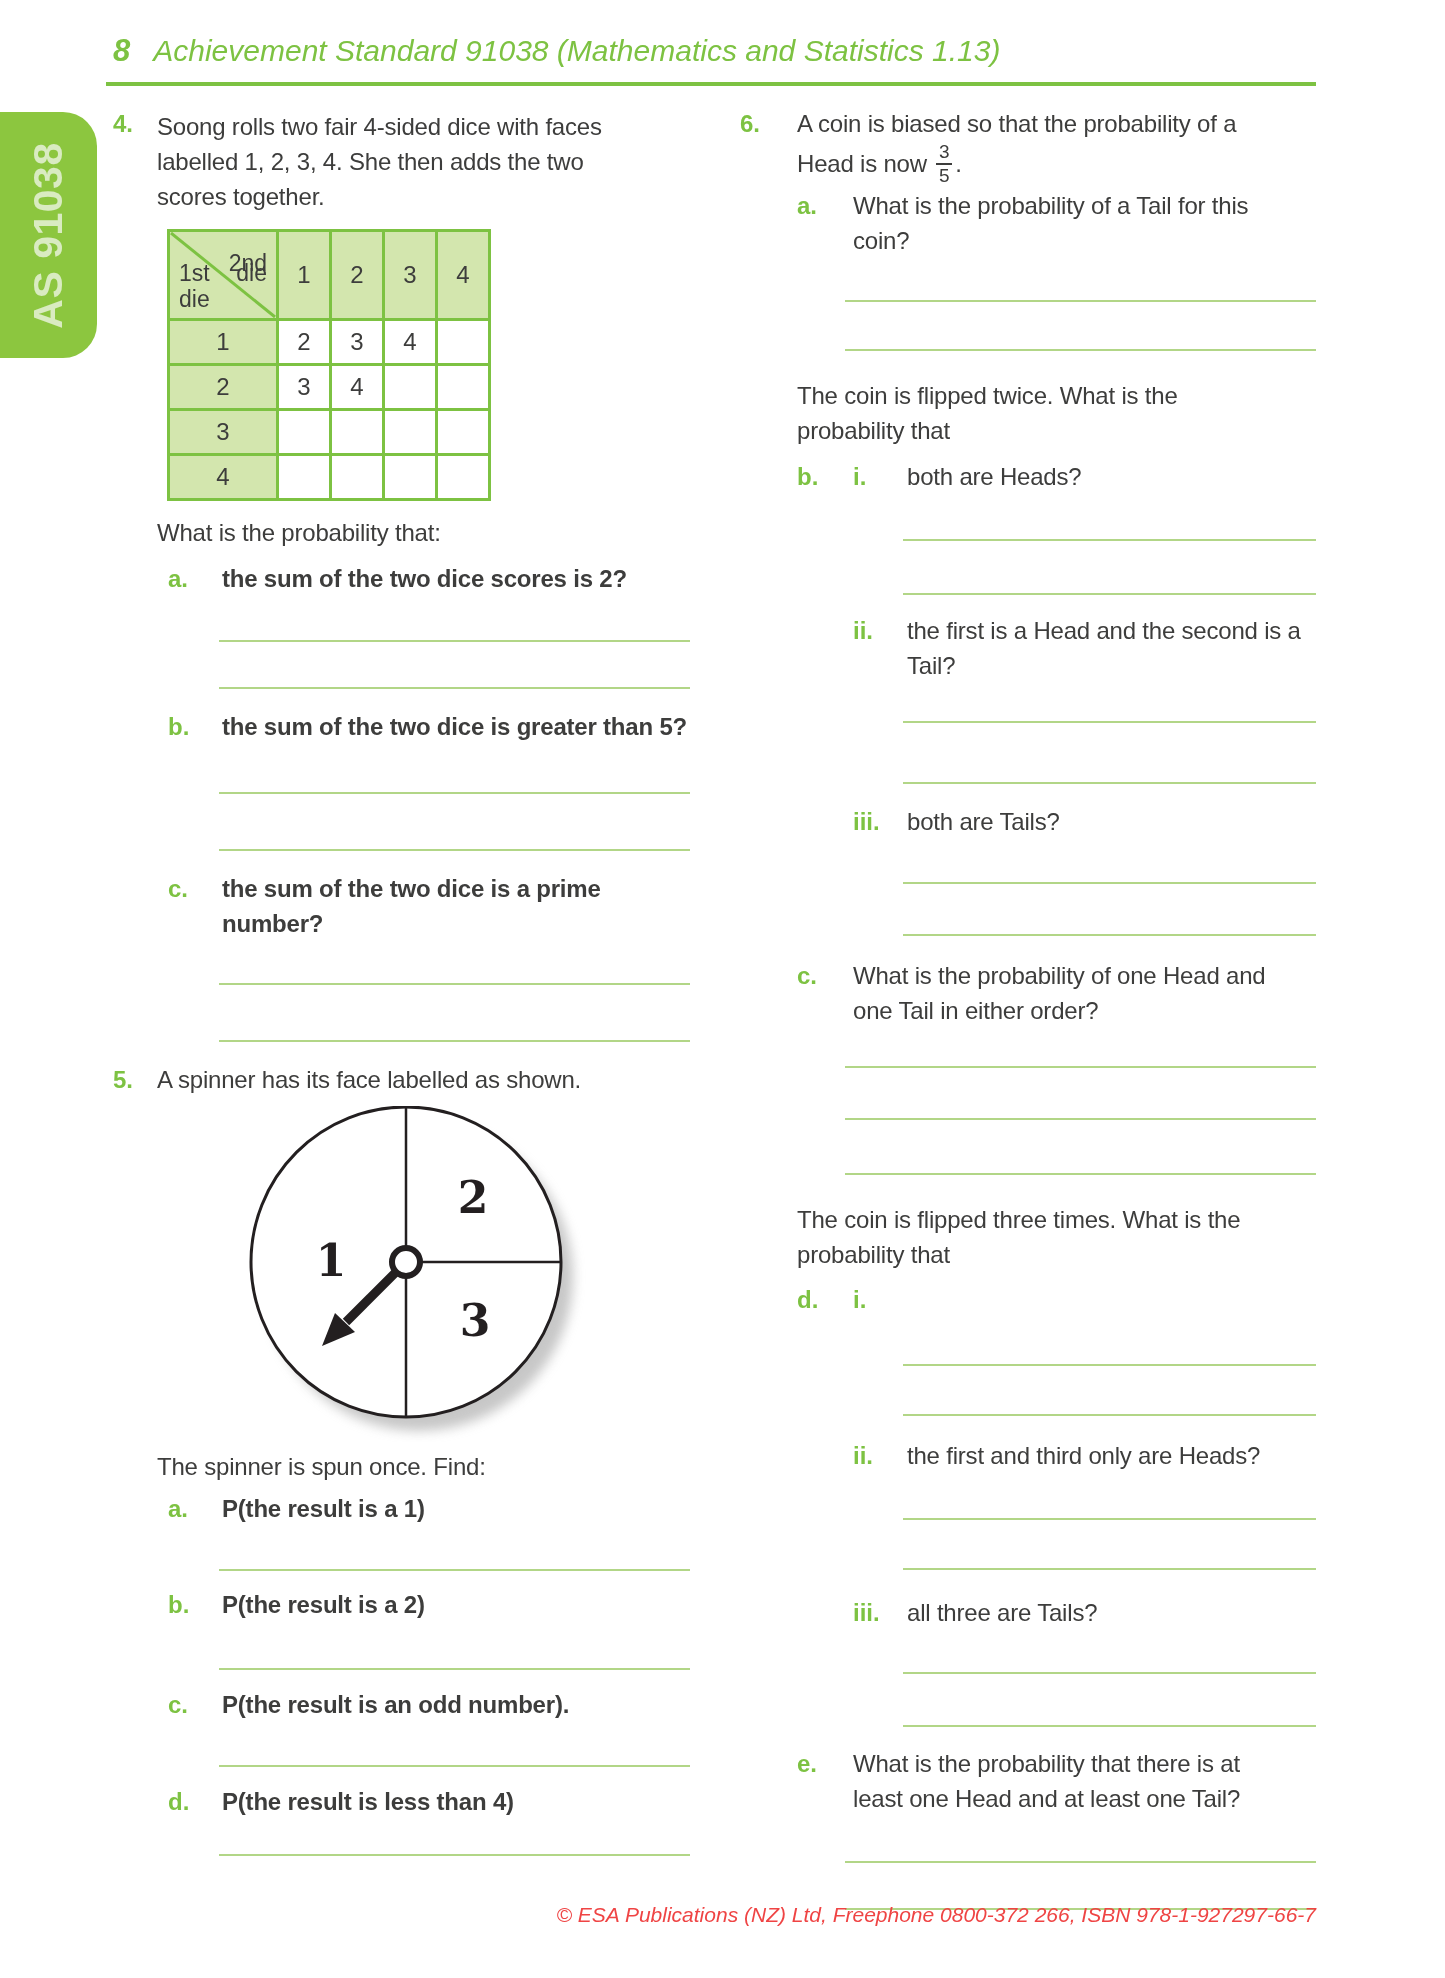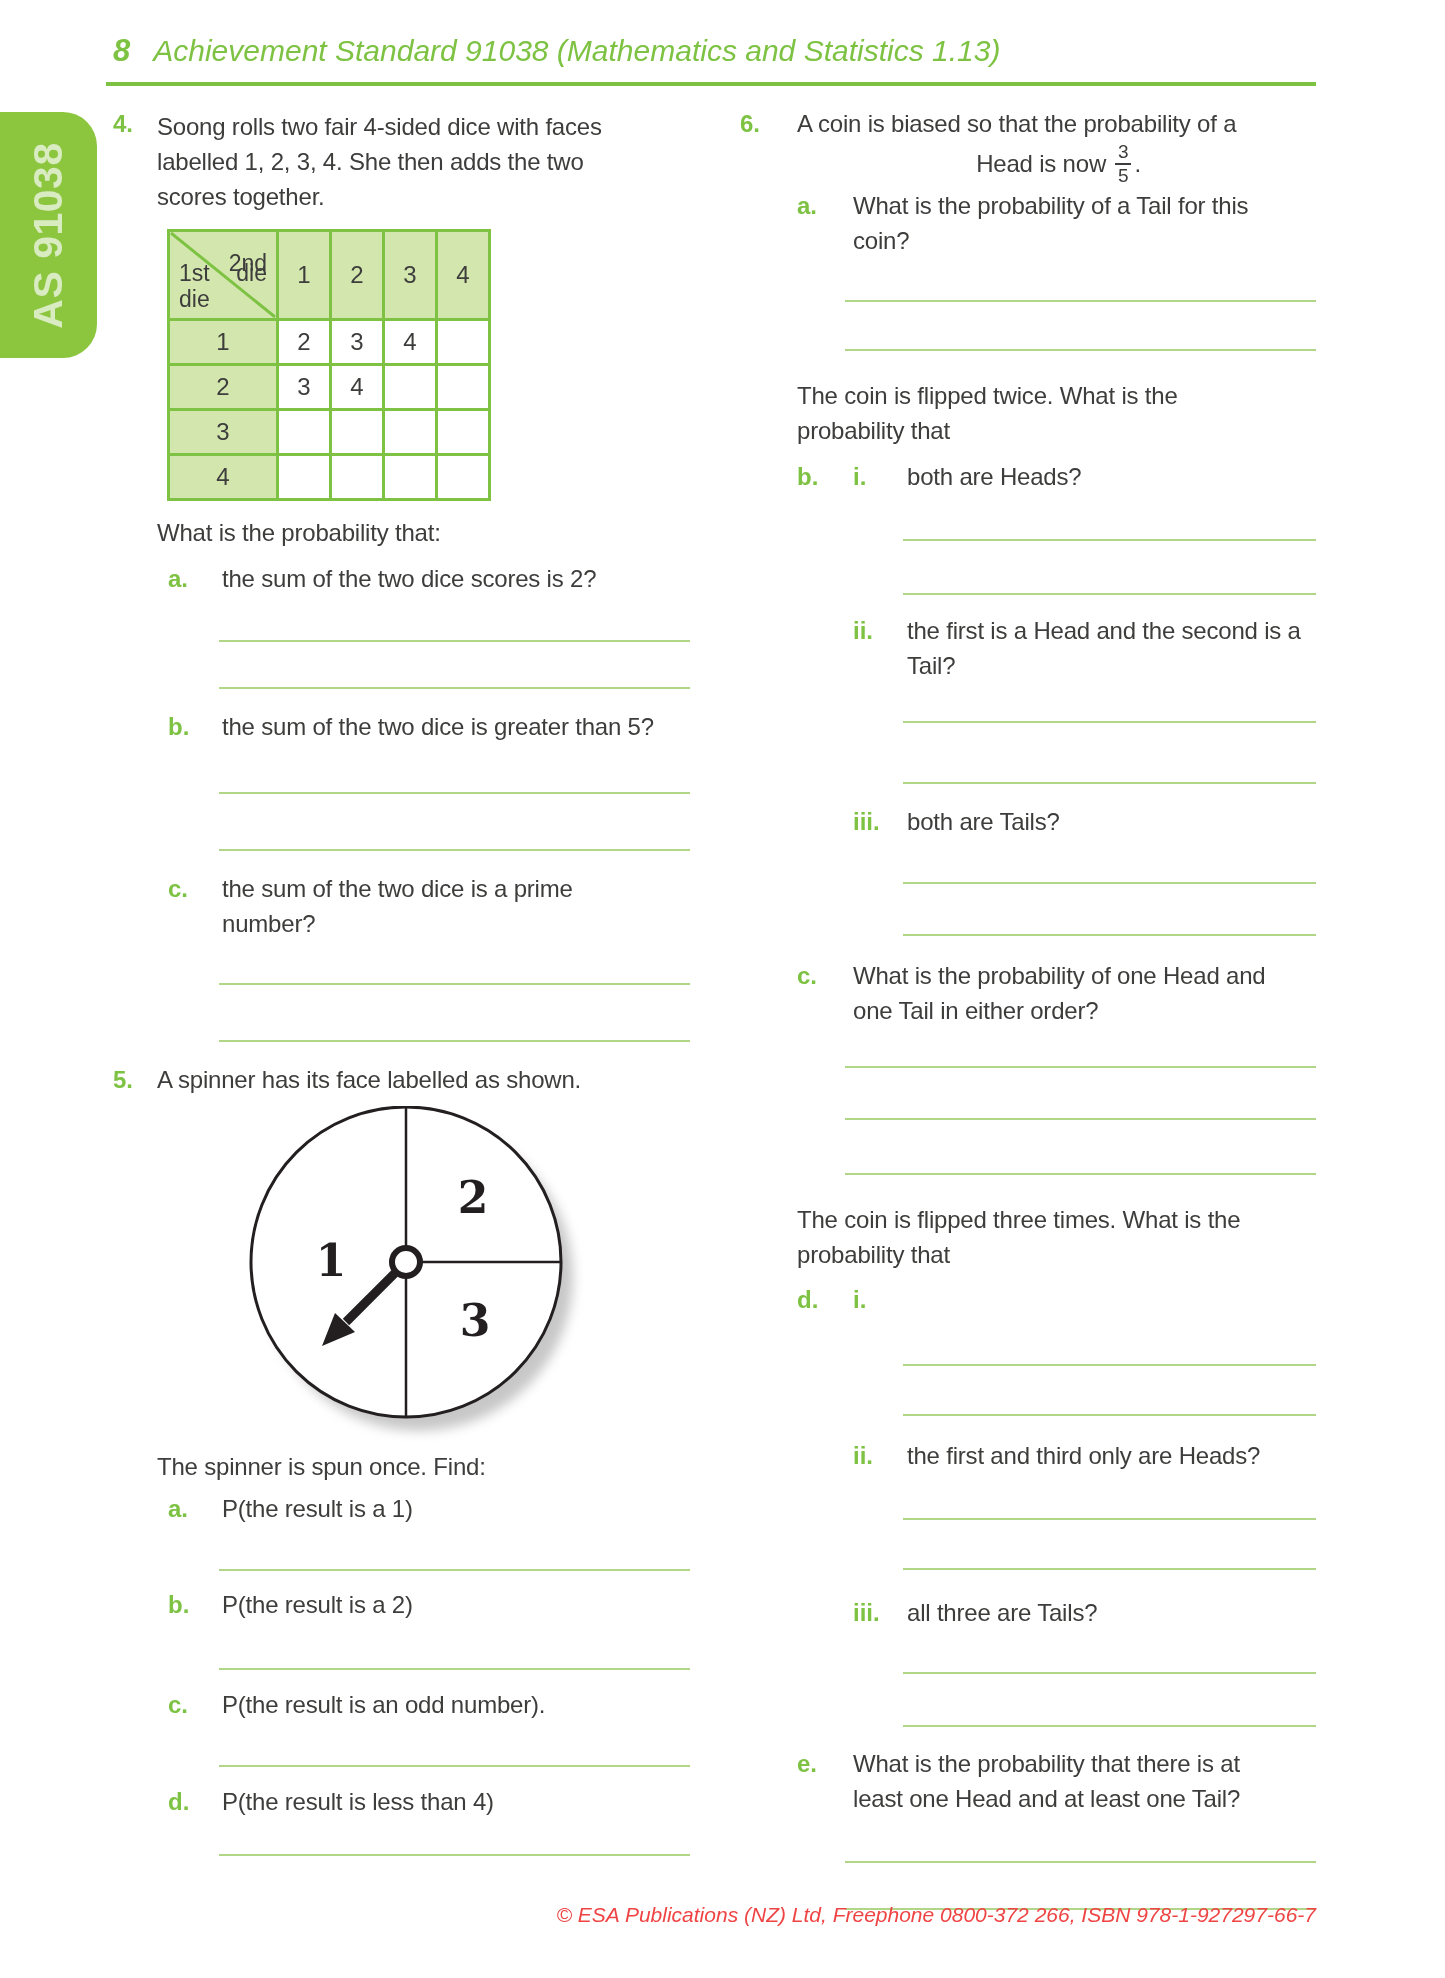--- a/index.html
+++ b/index.html
@@ -26,21 +26,21 @@
   .qnum{font-weight:bold;color:#7dc242;font-size:24px;line-height:35px;}
   .col-left .qnum{width:44px;}
   .col-right .qnum{width:57px;}
   .qbody{flex:1;min-width:0;}
   .t{font-size:24px;line-height:35px;letter-spacing:-.2px;white-space:pre-line;margin:0;}
 
   
   .sub{display:flex;}
   .sub-label{width:65px;padding-left:11px;box-sizing:border-box;font-weight:bold;color:#7dc242;
              font-size:24px;line-height:35px;}
-  .sub-text{flex:1;min-width:0;}
+  .sub-text{flex:1;min-width:0;font-weight:bold;}
 
   
   .subr{display:flex;}
   .subr-label{width:56px;font-weight:bold;color:#7dc242;font-size:24px;line-height:35px;}
   .roman-col{flex:1;min-width:0;}
   .roman-row{display:flex;}
   .roman-label{width:54px;font-weight:bold;color:#7dc242;font-size:24px;line-height:35px;}
   .roman-text{flex:1;min-width:0;}
 
   
@@ -55,21 +55,21 @@
   td.cw{width:50px;}
   tr.dr td{height:42px;background:#fff;}
   tr.dr td.hd{background:#d3e6ae;}
   .corner span{position:absolute;font-size:23px;line-height:24px;}
   .c-2nd{top:19px;right:9px;}
   .c-die-t{top:29px;right:9px;}
   .c-1st{top:29px;left:9px;}
   .c-die-b{top:55px;left:9px;}
 
   
-  .fracline{display:flex;align-items:center;height:46px;font-size:24px;letter-spacing:-.2px;justify-content:center;}
+  .fracline{display:flex;align-items:center;height:46px;font-size:24px;letter-spacing:-.2px;}
   .frac{display:inline-flex;flex-direction:column;align-items:center;margin:0 3px 0 9px;
         font-size:19px;line-height:20px;}
   .frac .num{border-bottom:2px solid #3d3d3c;padding:0 3px 1px 3px;}
   .frac .den{padding-top:1px;}
 
   
   .footer{position:absolute;right:129px;top:1903px;font-style:italic;font-size:21px;
           color:#ef4444;white-space:nowrap;}
 
   svg.spinner{display:block;margin:9px 0 0 79px;}

